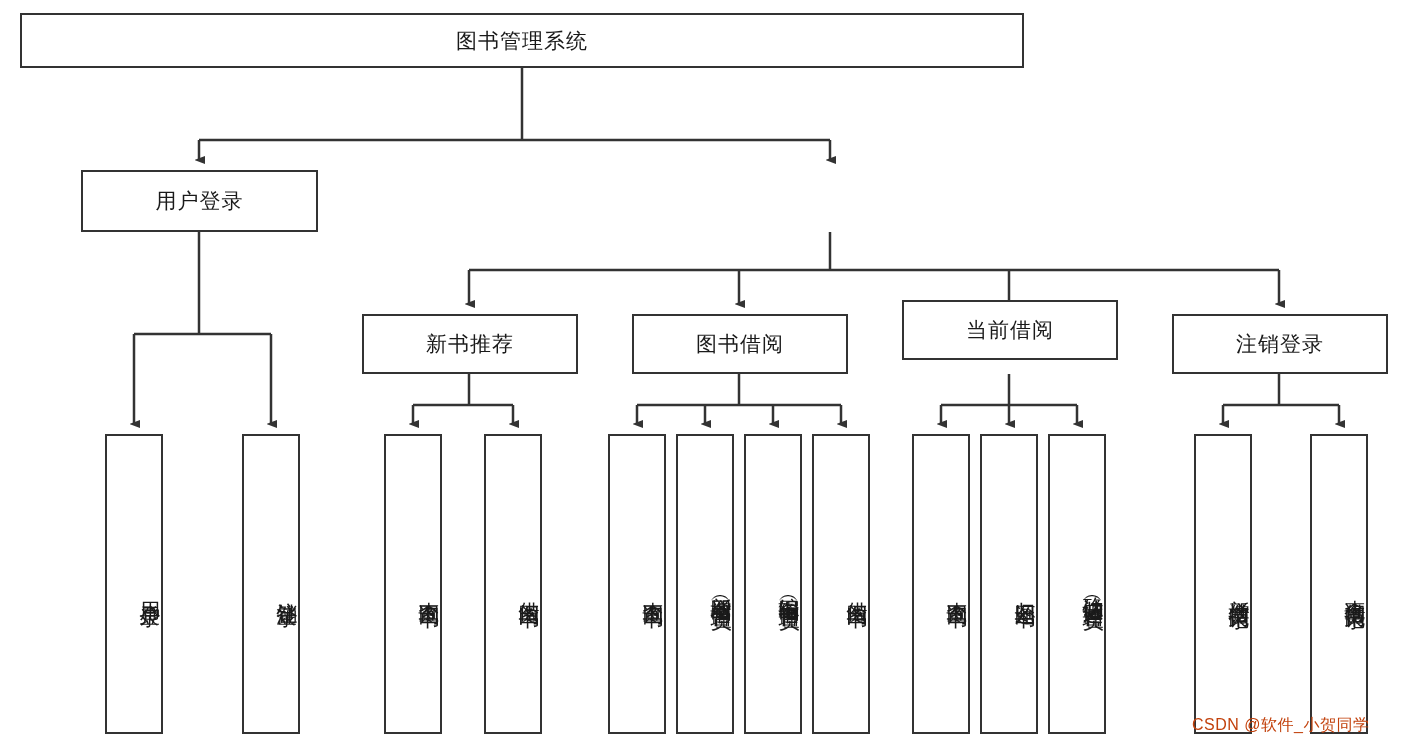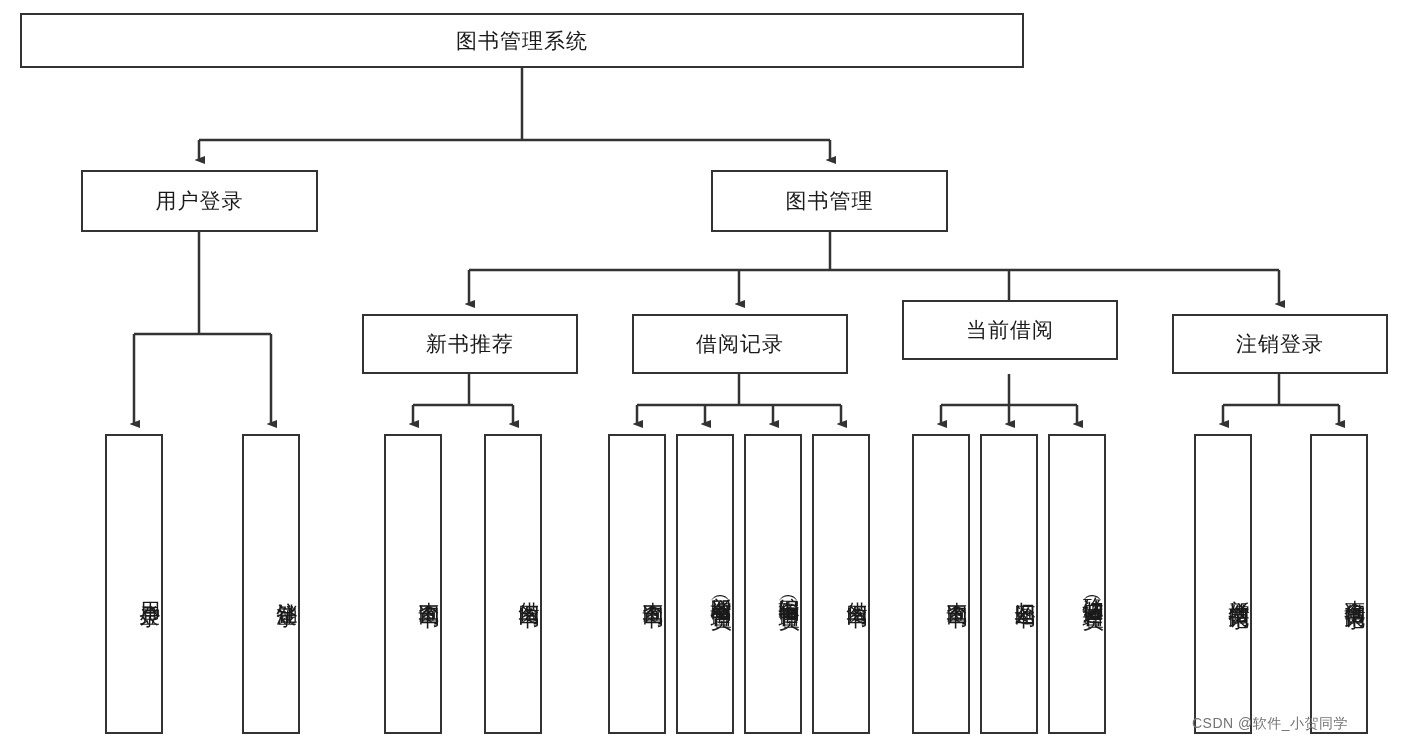--- a/index.html
+++ b/index.html
@@ -50,22 +50,22 @@
     padding-top: 10px;
     line-height: 1.0;
   }
   .vlabel {
     writing-mode: vertical-rl;
     text-orientation: upright;
     white-space: nowrap;
   }
   .watermark {
     position: absolute;
-    font-size: 14px;
-    color: #737373;
+    font-size: 16px;
+    color: #c2410c;
     letter-spacing: 0.5px;
     white-space: nowrap;
     user-select: none;
   }
 </style>
 </head>
 <body>
 
 <div id="canvas">
 
@@ -120,30 +120,27 @@
   </svg>
 
   <div class="node horizontal" style="left:20px; top:13px; width:1004px; height:55px;">
     <span>图书管理系统</span>
   </div>
 
   <div class="node horizontal" style="left:81px; top:170px; width:237px; height:62px;">
     <span>用户登录</span>
   </div>
 
-  <div class="node horizontal" style="left:711px; top:170px; width:237px; height:62px;">
-    <span>图书管理</span>
-  </div>
 
   <div class="node horizontal" style="left:362px; top:314px; width:216px; height:60px;text-align:right;">
     <span>新书推荐</span>
   </div>
 
   <div class="node horizontal" style="left:632px; top:314px; width:216px; height:60px;">
-    <span>借阅记录</span>
+    <span>图书借阅</span>
   </div>
 
   <div class="node horizontal" style="left:902px; top:300px; width:216px; height:60px;">
     <span>当前借阅</span>
   </div>
 
   <div class="node horizontal" style="left:1172px; top:314px; width:216px; height:60px;">
     <span>注销登录</span>
   </div>
 

